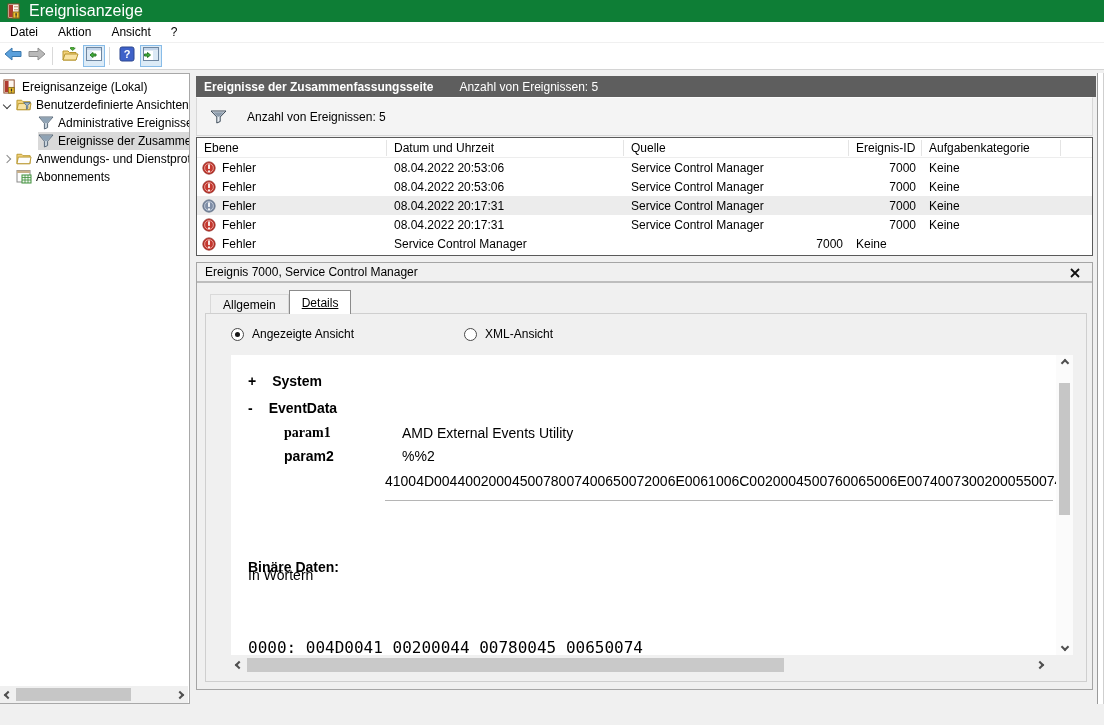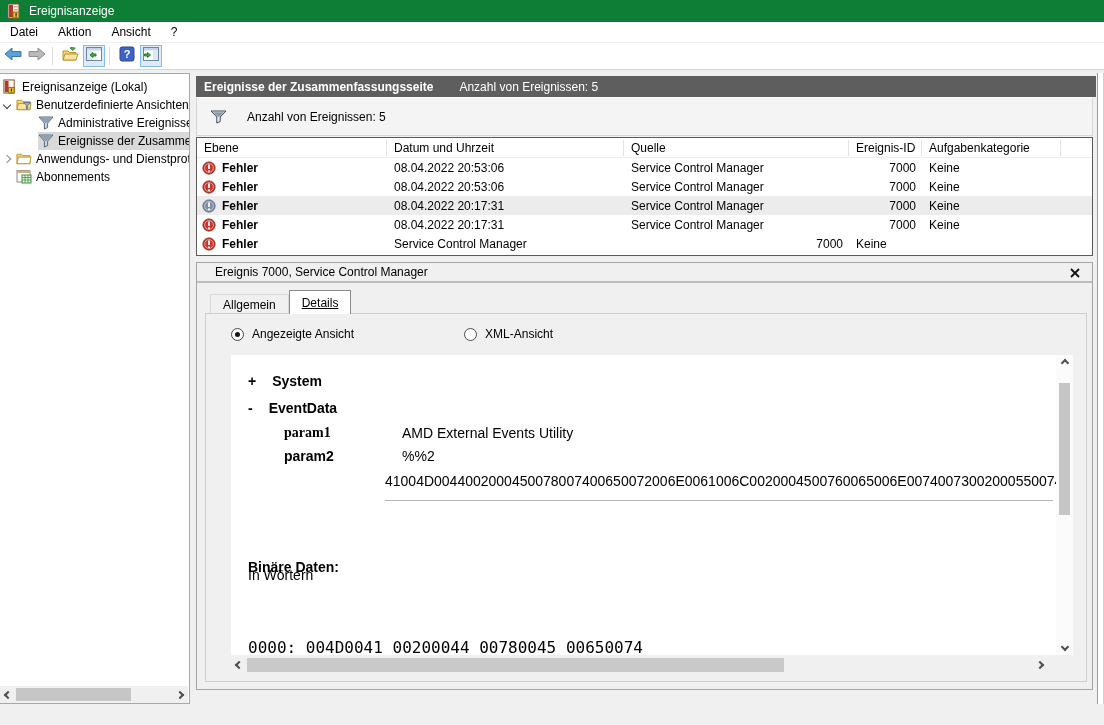--- a/index.html
+++ b/index.html
@@ -3,21 +3,21 @@
 <meta charset="utf-8">
 <style>
   * { margin:0; padding:0; box-sizing:border-box; }
   html,body { background:#f0f0f0; }
   body { font-family:"Liberation Sans","DejaVu Sans",sans-serif; color:#000; }
   .window { position:relative; width:1104px; height:725px; background:#f0f0f0; overflow:hidden; }
 
   
   .titlebar { position:absolute; left:0; top:0; width:1104px; height:22px; background:#0e7e36; display:flex; align-items:center; }
   .titlebar .appicon { margin:0 7px 0 6px; display:flex; }
-  .titlebar .title { color:#fff; font-size:12px; }
+  .titlebar .title { color:#fff; font-size:16px; }
 
   
   .menubar { position:absolute; left:0; top:22px; width:1104px; height:21px; background:#fff; display:flex; align-items:center; border-bottom:1px solid #f0f0f0; }
   .menubar .mitem { font-size:12px; padding:2px 10px; cursor:default; }
 
   
   .toolbar { position:absolute; left:0; top:43px; width:1104px; height:27px; background:#fff; border-bottom:1px solid #d4d4d4; display:flex; align-items:center; }
   .tbtn { width:22px; height:22px; display:flex; align-items:center; justify-content:center; margin-left:2px; border:1px solid transparent; }
   .tbtn.active { background:#dcebf7; border:1px solid #88bce8; }
   .tsep { width:1px; height:18px; background:#d9d9d9; margin:0 4px; }
@@ -63,30 +63,30 @@
 
   
   .ev-table { position:absolute; left:0; top:67px; width:897px; height:119px; background:#fff; border:1px solid #5a5a5a; overflow:hidden; }
   .ev-row, .ev-head { display:grid; grid-template-columns:190px 237px 225px 73px 139px 1fr; align-items:center; }
   .ev-head { height:20px; border-bottom:1px solid #ededed; }
   .ev-head .hc { font-size:12px; padding-left:7px; height:16px; line-height:16px; border-right:1px solid #e4e4e4; white-space:nowrap; overflow:hidden; }
   .ev-head .hc.last { border-right:none; }
   .ev-head .hc.num { text-align:right; padding-right:6px; }
   .ev-row { height:19px; font-size:12px; }
   .ev-row.selected { background:#ececec; }
-  .ev-row .lvl { display:flex; align-items:flex-start; padding-left:5px;font-weight:bold; }
+  .ev-row .lvl { display:flex; align-items:flex-start; padding-left:5px; }
   .ev-row .lvl svg { flex:none; }
   .ev-row .lvl span { margin-left:6px; }
   .ev-row .cell { padding-left:7px; white-space:nowrap; overflow:hidden; }
   .ev-row .cell.num { text-align:right; padding-right:6px; }
 
   
   .details { position:absolute; left:0; top:192px; width:897px; height:428px; background:#f0f0f0; border:1px solid #a5a5a5; }
   .dheader { position:absolute; left:0; top:0; width:100%; height:20px; border-bottom:2px solid #bdbdbd; display:flex; align-items:center; font-size:12px; }
-  .dheader .ttl { margin-left:18px; }
+  .dheader .ttl { margin-left:8px; }
   .dheader .close { position:absolute; right:10px; top:3px; width:14px; height:14px; display:flex; align-items:center; justify-content:center; }
 
   .tabs { position:absolute; left:13px; top:27px; height:24px; display:flex; align-items:flex-end; }
   .tab { font-size:12px; padding:3px 12px 3px 12px; border:1px solid #d9d9d9; border-bottom:none; background:#f0f0f0; height:20px; }
   .tab.active { background:#fff; border:1px solid #8b8b8b; border-bottom:none; height:24px; padding-top:5px; position:relative; z-index:3;text-decoration:underline; }
 
   .tabpage { position:absolute; left:8px; top:50px; width:882px; height:369px; background:#f0f0f0; border:1px solid #cfcfcf; z-index:1; }
 
   .radio-row { position:absolute; left:0; top:10px; width:100%; height:20px; display:flex; align-items:center; font-size:12px; }
   .radio { width:13px; height:13px; border:1px solid #4a4a4a; border-radius:50%; background:#fff; flex:none; }

